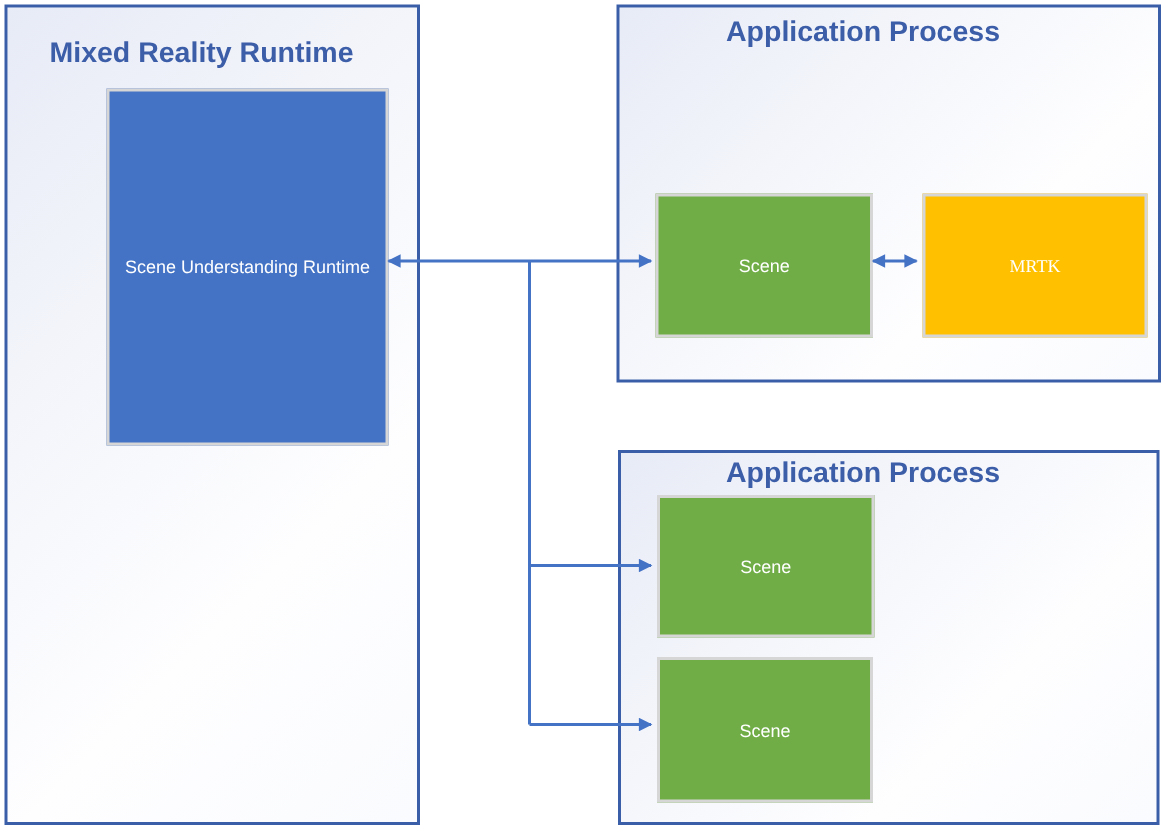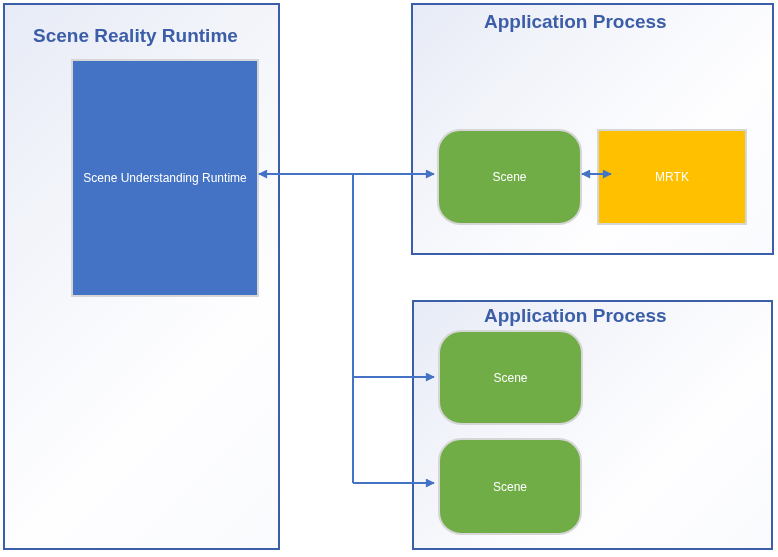--- a/index.html
+++ b/index.html
@@ -34,31 +34,31 @@
     box-sizing: border-box;
     display: flex;
     align-items: center;
     justify-content: center;
     color: #ffffff;
     font-size: 12px;
     text-align: center;
     white-space: nowrap;
   }
   .node-blue  { background: #4472C4; }
-  .node-green { background: #70AD47; border-radius: 23px; }
+  .node-green { background: #70AD47; }
   .node-gold  { background: #FFC000; }
 
   #mrr   { left: 3px;   top: 3px;   width: 277px; height: 547px; }
   #mrr .container-title { left: 28px; top: 20px; }
   #node-sur { left: 66px; top: 54px; width: 188px; height: 238px; text-align: right; }
 
   #app1  { left: 411px; top: 3px;   width: 363px; height: 252px; }
   #app1 .container-title { left: 71px; top: 6px; }
   #node-scene-a1 { left: 24px;  top: 124px; width: 145px; height: 96px; }
-  #node-mrtk     { left: 184px; top: 124px; width: 150px; height: 96px; }
+  #node-mrtk     { left: 202px; top: 124px; width: 150px; height: 96px; font-family: Liberation Serif, serif; }
 
   #app2  { left: 412px; top: 300px; width: 361px; height: 250px; }
   #app2 .container-title { left: 70px; top: 3px; }
   #node-scene-b1 { left: 24px; top: 28px;  width: 145px; height: 95px; }
   #node-scene-b2 { left: 24px; top: 136px; width: 144px; height: 97px; }
 
   svg.connector-layer {
     position: absolute;
     left: 0; top: 0;
     width: 778px; height: 557px;
@@ -69,21 +69,21 @@
     stroke-width: 2;
     fill: none;
   }
 </style>
 </head>
 <body>
 
 <div class="stage">
 
   <div class="container" id="mrr">
-    <div class="container-title">Scene Reality Runtime</div>
+    <div class="container-title">Mixed Reality Runtime</div>
     <div class="node node-blue" id="node-sur">
       <span>Scene Understanding Runtime</span>
     </div>
   </div>
 
   <div class="container" id="app1">
     <div class="container-title">Application Process</div>
     <div class="node node-green" id="node-scene-a1">
       <span>Scene</span>
     </div>

